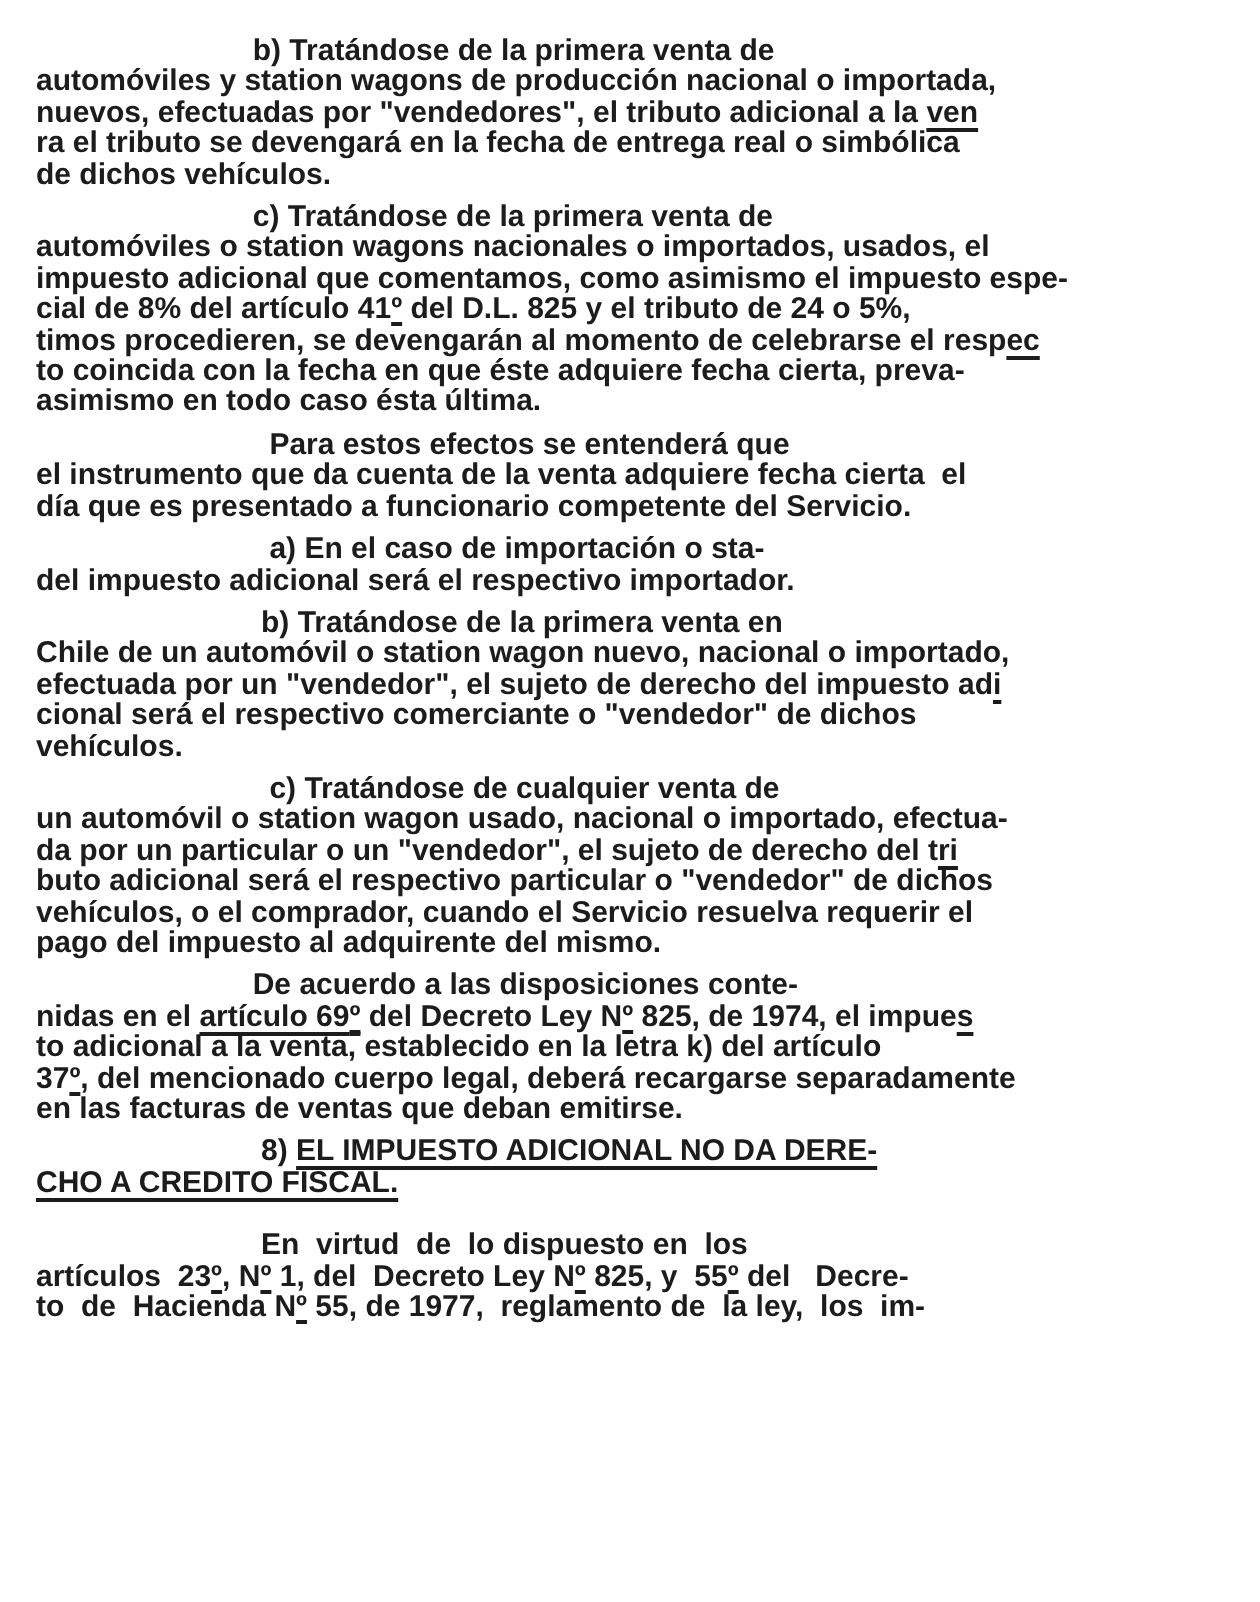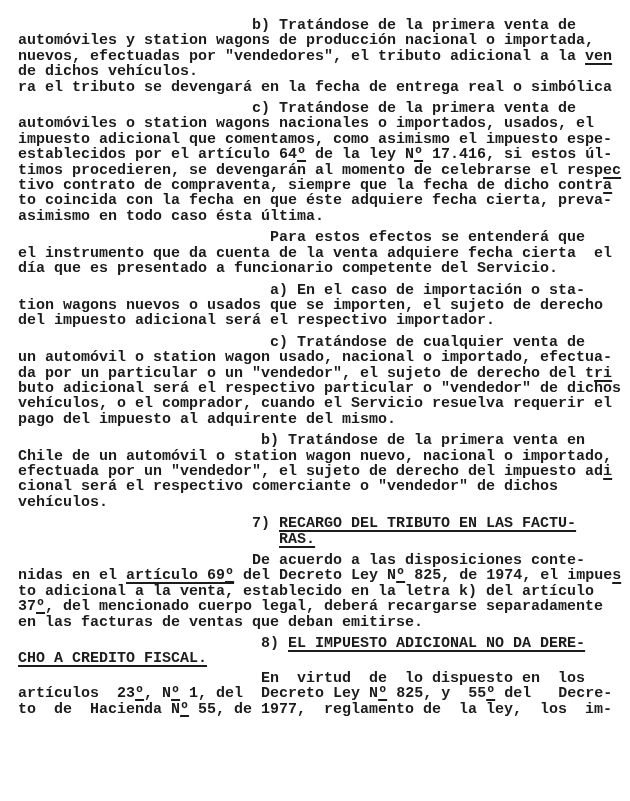--- a/index.html
+++ b/index.html
@@ -10,29 +10,29 @@
     width: 630px;
     height: 801px;
     overflow: hidden;
     background: #ffffff;
   }
   .doc {
     box-sizing: border-box;
     width: 630px;
     height: 801px;
     padding: 18px 4px 0 18px;
-    font-family: Liberation Mono, monospace;
+    font-family: Liberation Sans, sans-serif;
     font-size: 15px;
     line-height: 15.4px;
     font-weight: 700;
     color: #1c1c1c;
     letter-spacing: 0;
   }
   .para { margin: 0 0 6px 0; }
-  .para.tight { margin-bottom: 4px; }
+  .para.tight { margin-bottom: 16px; }
   .line { white-space: pre; }
   .seg { }
   .underlined {
     text-decoration: underline;
     text-decoration-thickness: 1.5px;
     text-underline-offset: 2.5px;
   }
   .ord {
     text-decoration: underline;
     text-decoration-thickness: 1.5px;
@@ -40,61 +40,55 @@
   }
 </style>
 </head>
 <body style="background: rgb(255, 255, 255);">
 
 <div class="doc" style="color: rgb(28, 28, 28);">
     <div class="para">
       <div class="line"><span class="seg">                          b) Tratándose de la primera venta de</span></div>
       <div class="line"><span class="seg">automóviles y station wagons de producción nacional o importada,</span></div>
       <div class="line"><span class="seg">nuevos, efectuadas por "vendedores", el tributo adicional a la </span><span class="seg underlined">ven</span></div>
+      <div class="line"><span class="seg">ra el tributo se devengará en la fecha de entrega real o simbólica</span></div>
       <div class="line"><span class="seg">de dichos vehículos.</span></div>
-      <div class="line"><span class="seg">ra el tributo se devengará en la fecha de entrega real o simbólica</span></div>
     </div>
     <div class="para">
       <div class="line"><span class="seg">                          c) Tratándose de la primera venta de</span></div>
       <div class="line"><span class="seg">automóviles o station wagons nacionales o importados, usados, el</span></div>
       <div class="line"><span class="seg">impuesto adicional que comentamos, como asimismo el impuesto espe-</span></div>
-      <div class="line"><span class="seg">establecidos por el artículo 64<span class="ord">º</span> de la ley N<span class="ord">º</span> 17.416, si estos úl-</span></div>
+      <div class="line"><span class="seg">cial de 8% del artículo 41<span class="ord">º</span> del D.L. 825 y el tributo de 24 o 5%,</span></div>
       <div class="line"><span class="seg">timos procedieren, se devengarán al momento de celebrarse el resp</span><span class="seg underlined">ec</span></div>
-      <div class="line"><span class="seg">tivo contrato de compraventa, siempre que la fecha de dicho contr</span><span class="seg underlined">a</span></div>
       <div class="line"><span class="seg">to coincida con la fecha en que éste adquiere fecha cierta, preva-</span></div>
       <div class="line"><span class="seg">asimismo en todo caso ésta última.</span></div>
     </div>
     <div class="para">
       <div class="line"><span class="seg">                            Para estos efectos se entenderá que</span></div>
       <div class="line"><span class="seg">el instrumento que da cuenta de la venta adquiere fecha cierta  el</span></div>
       <div class="line"><span class="seg">día que es presentado a funcionario competente del Servicio.</span></div>
     </div>
     <div class="para">
       <div class="line"><span class="seg">                            a) En el caso de importación o sta-</span></div>
-      <div class="line"><span class="seg">tion wagons nuevos o usados que se importen, el sujeto de derecho</span></div>
       <div class="line"><span class="seg">del impuesto adicional será el respectivo importador.</span></div>
-    </div>
-    <div class="para">
-      <div class="line"><span class="seg">                            c) Tratándose de cualquier venta de</span></div>
-      <div class="line"><span class="seg">un automóvil o station wagon usado, nacional o importado, efectua-</span></div>
-      <div class="line"><span class="seg">da por un particular o un "vendedor", el sujeto de derecho del t</span><span class="seg underlined">ri</span></div>
-      <div class="line"><span class="seg">buto adicional será el respectivo particular o "vendedor" de dichos</span></div>
-      <div class="line"><span class="seg">vehículos, o el comprador, cuando el Servicio resuelva requerir el</span></div>
-      <div class="line"><span class="seg">pago del impuesto al adquirente del mismo.</span></div>
     </div>
     <div class="para">
       <div class="line"><span class="seg">                           b) Tratándose de la primera venta en</span></div>
       <div class="line"><span class="seg">Chile de un automóvil o station wagon nuevo, nacional o importado,</span></div>
       <div class="line"><span class="seg">efectuada por un "vendedor", el sujeto de derecho del impuesto ad</span><span class="seg underlined">i</span></div>
       <div class="line"><span class="seg">cional será el respectivo comerciante o "vendedor" de dichos</span></div>
       <div class="line"><span class="seg">vehículos.</span></div>
     </div>
     <div class="para">
-      <div class="line"><span class="seg">                          7) </span><span class="seg underlined">RECARGO DEL TRIBUTO EN LAS FACTU-</span></div>
-      <div class="line"><span class="seg">                             </span><span class="seg underlined">RAS.</span></div>
+      <div class="line"><span class="seg">                            c) Tratándose de cualquier venta de</span></div>
+      <div class="line"><span class="seg">un automóvil o station wagon usado, nacional o importado, efectua-</span></div>
+      <div class="line"><span class="seg">da por un particular o un "vendedor", el sujeto de derecho del t</span><span class="seg underlined">ri</span></div>
+      <div class="line"><span class="seg">buto adicional será el respectivo particular o "vendedor" de dichos</span></div>
+      <div class="line"><span class="seg">vehículos, o el comprador, cuando el Servicio resuelva requerir el</span></div>
+      <div class="line"><span class="seg">pago del impuesto al adquirente del mismo.</span></div>
     </div>
     <div class="para">
       <div class="line"><span class="seg">                          De acuerdo a las disposiciones conte-</span></div>
       <div class="line"><span class="seg">nidas en el </span><span class="seg underlined">artículo 69<span class="ord">º</span></span><span class="seg"> del Decreto Ley N<span class="ord">º</span> 825, de 1974, el impue</span><span class="seg underlined">s</span></div>
       <div class="line"><span class="seg">to adicional a la venta, establecido en la letra k) del artículo</span></div>
       <div class="line"><span class="seg">37<span class="ord">º</span>, del mencionado cuerpo legal, deberá recargarse separadamente</span></div>
       <div class="line"><span class="seg">en las facturas de ventas que deban emitirse.</span></div>
     </div>
     <div class="para tight">
       <div class="line"><span class="seg">                           8) </span><span class="seg underlined">EL IMPUESTO ADICIONAL NO DA DERE-</span></div>

